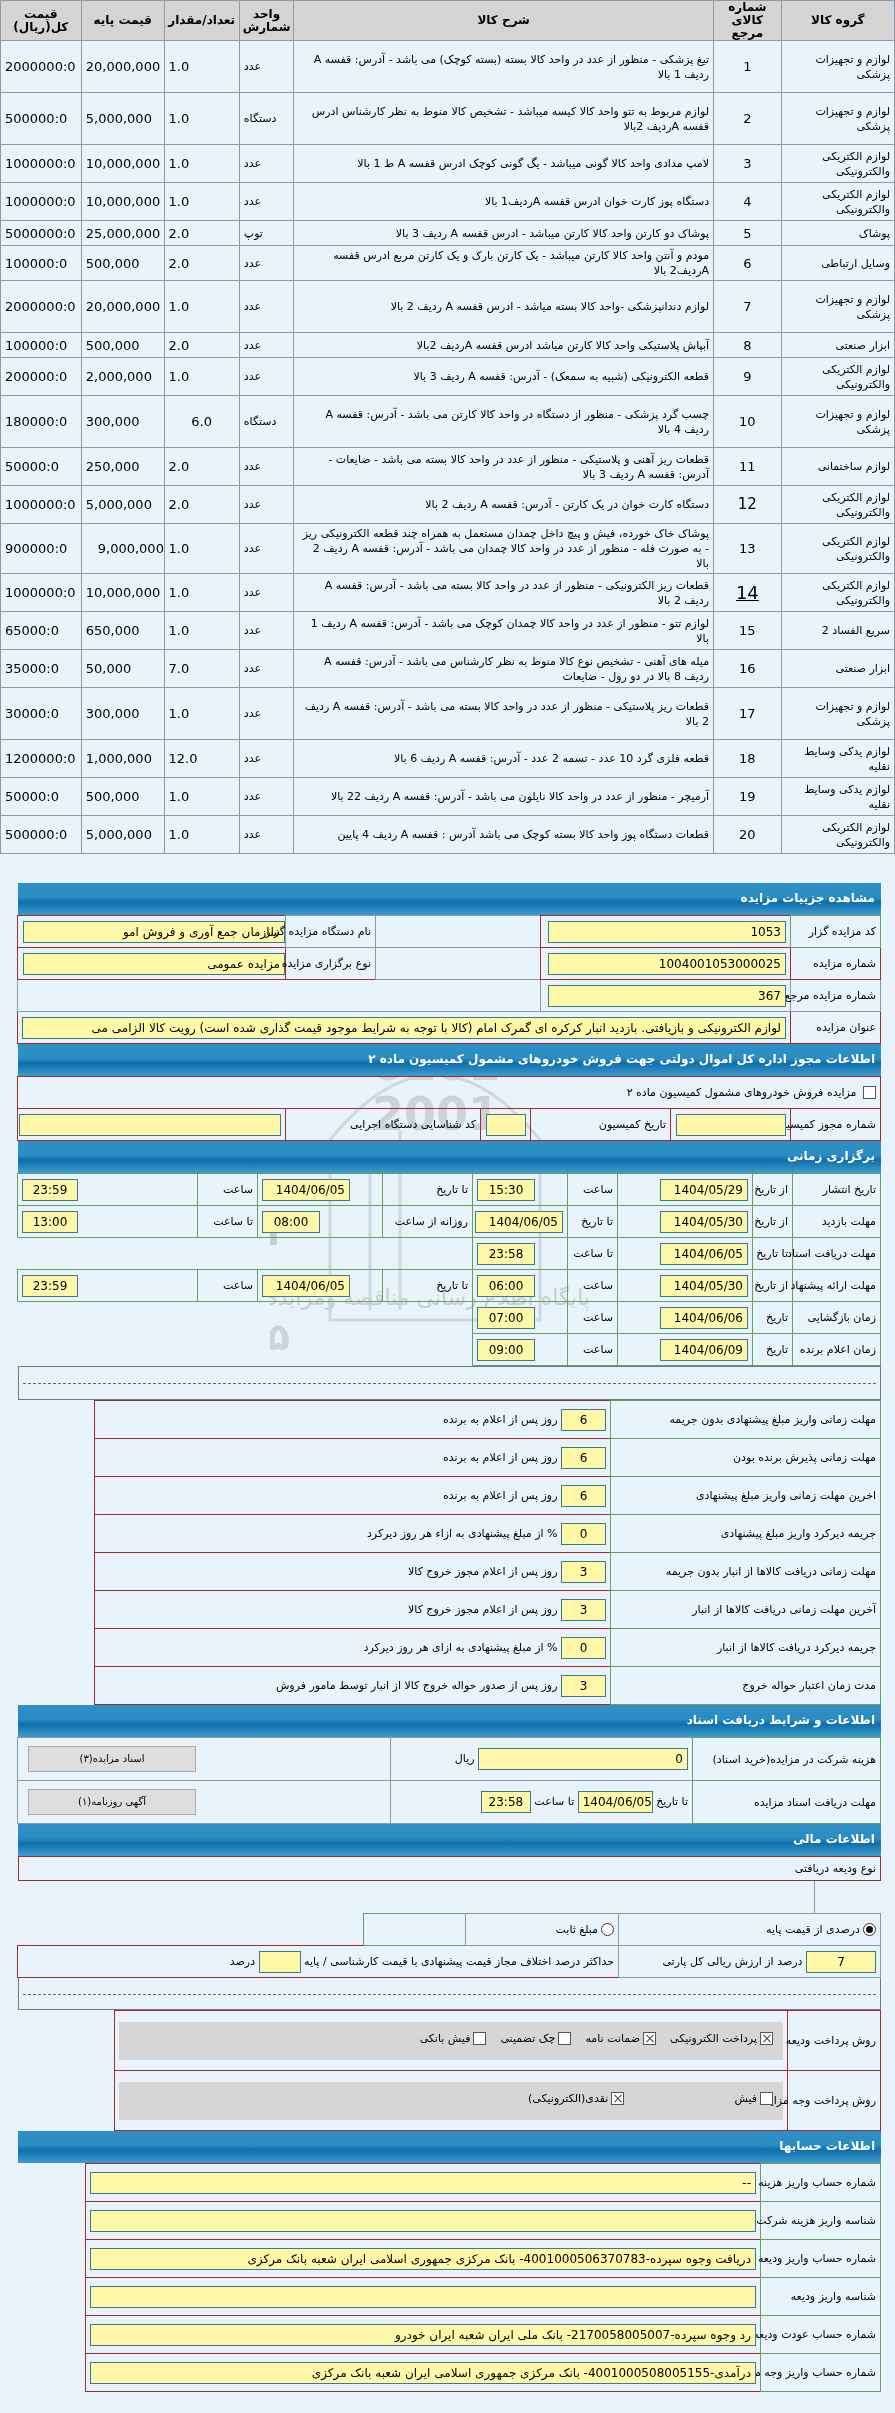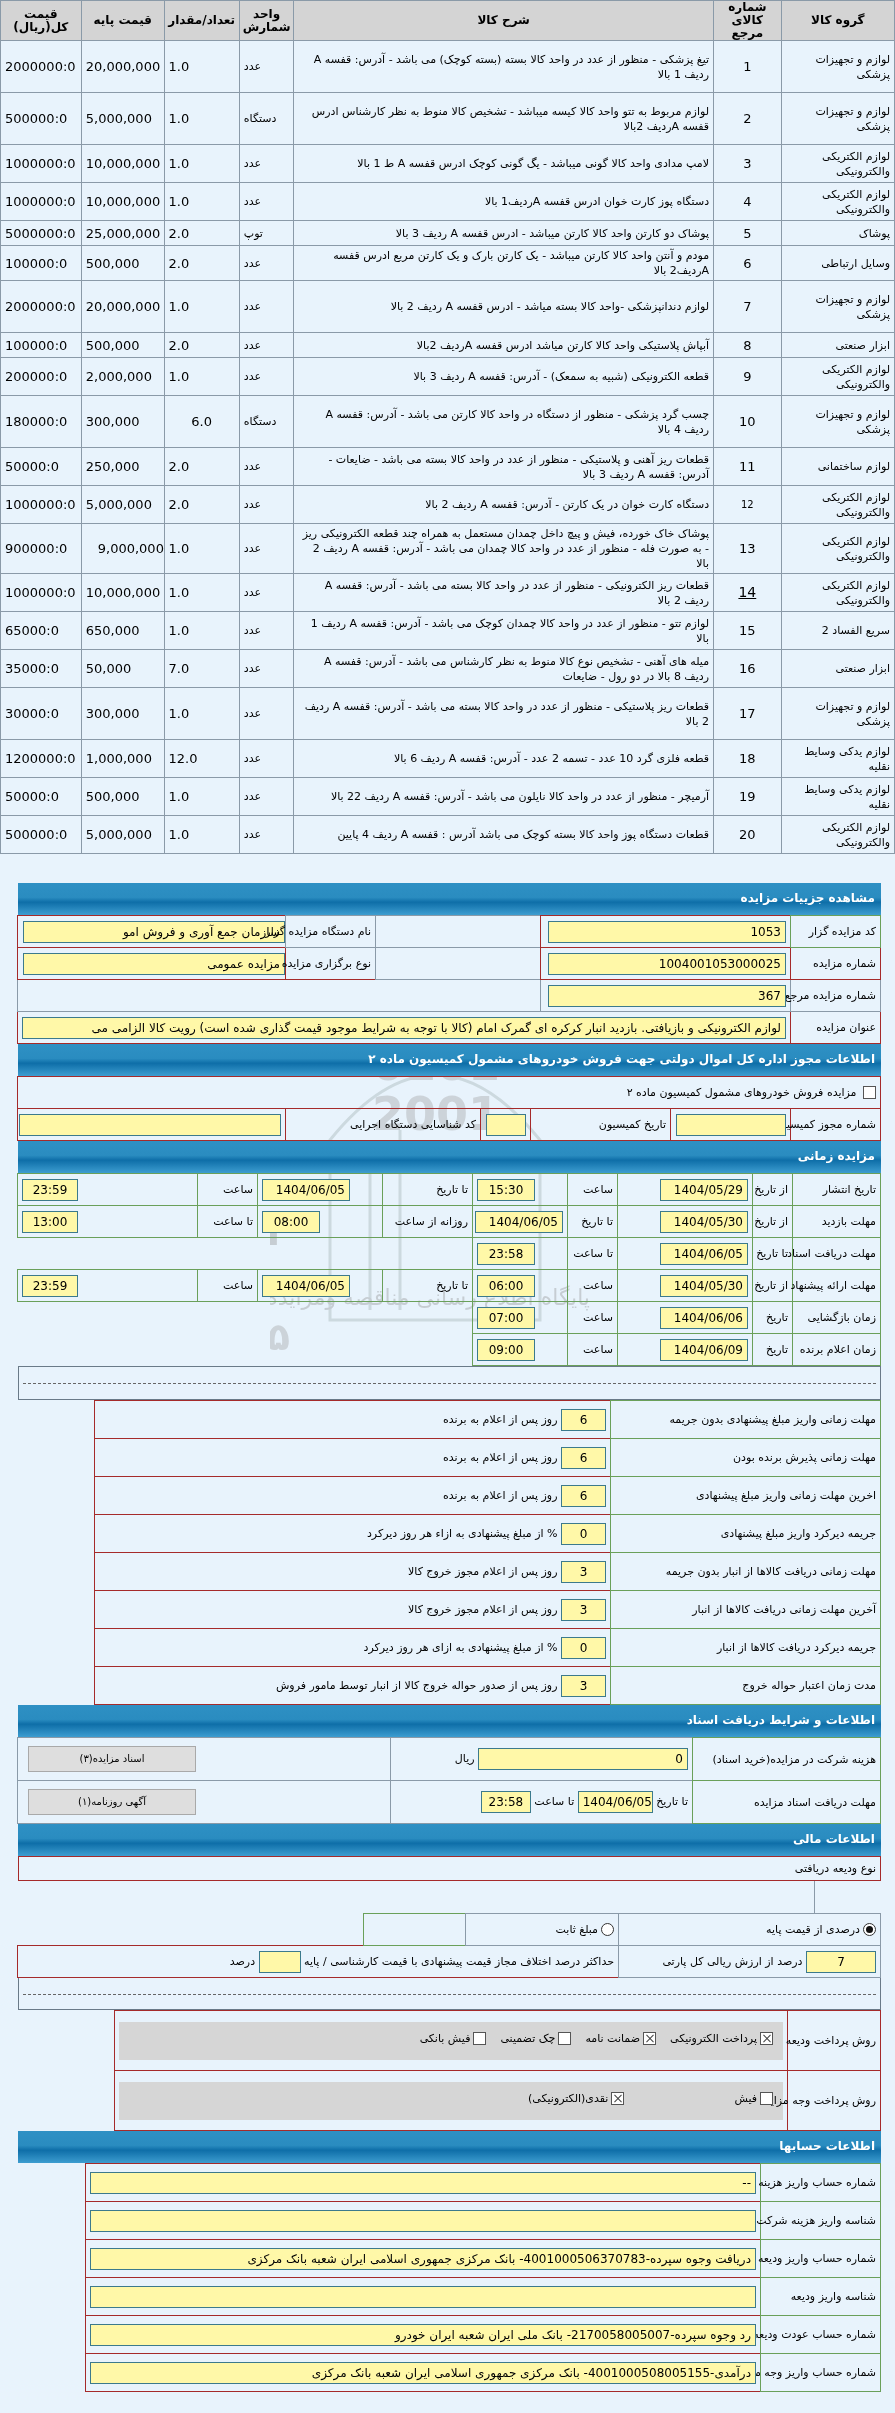--- a/index.html
+++ b/index.html
@@ -151,39 +151,39 @@
         <td>لوازم ساختمانی</td>
         <td class="ctr" style="font-size: 13px;">11</td>
         <td class="desc">قطعات ریز آهنی و پلاستیکی - منظور از عدد در واحد کالا بسته می باشد - ضایعات - آدرس: قفسه A ردیف 3 بالا</td>
         <td style="text-align: left;">عدد</td>
         <td class="num" style="font-size: 13px;">2.0</td>
         <td class="num" style="font-size: 13px;">250,000</td>
         <td class="num" style="font-size: 13px;">50000:0</td>
       </tr>
       <tr style="height: 38px;">
         <td>لوازم الکتریکی والکترونیکی</td>
-        <td class="ctr" style="font-size: 10px;">12</td>
+        <td class="ctr" style="font-size: 15px;">12</td>
         <td class="desc">دستگاه کارت خوان در یک کارتن - آدرس: قفسه A ردیف 2 بالا</td>
         <td style="text-align: left;">عدد</td>
         <td class="num" style="font-size: 13px;">2.0</td>
         <td class="num" style="font-size: 13px;">5,000,000</td>
         <td class="num" style="font-size: 13px;">1000000:0</td>
       </tr>
       <tr style="height: 38px;">
         <td>لوازم الکتریکی والکترونیکی</td>
         <td class="ctr" style="font-size: 13px;">13</td>
         <td class="desc">پوشاک خاک خورده، فیش و پیچ داخل چمدان مستعمل به همراه چند قطعه الکترونیکی ریز - به صورت فله - منظور از عدد در واحد کالا چمدان می باشد - آدرس: قفسه A ردیف 2 بالا</td>
         <td style="text-align: left;">عدد</td>
         <td class="num" style="font-size: 13px;">1.0</td>
         <td class="num" style="font-size: 13px; padding-left: 16px;">9,000,000</td>
         <td class="num" style="font-size: 13px;">900000:0</td>
       </tr>
       <tr style="height: 38px;">
         <td>لوازم الکتریکی والکترونیکی</td>
-        <td class="ctr" style="font-size: 14px; text-decoration: underline;">14</td>
+        <td class="ctr" style="font-size: 18px; text-decoration: underline;">14</td>
         <td class="desc">قطعات ریز الکترونیکی - منظور از عدد در واحد کالا بسته می باشد - آدرس: قفسه A ردیف 2 بالا</td>
         <td style="text-align: left;">عدد</td>
         <td class="num" style="font-size: 13px;">1.0</td>
         <td class="num" style="font-size: 13px;">10,000,000</td>
         <td class="num" style="font-size: 13px;">1000000:0</td>
       </tr>
       <tr style="height: 38px;">
         <td>سریع الفساد 2</td>
         <td class="ctr" style="font-size: 13px;">15</td>
         <td class="desc">لوازم تتو - منظور از عدد در واحد کالا چمدان کوچک می باشد - آدرس: قفسه A ردیف 1 بالا</td>
@@ -315,21 +315,21 @@
       <td class="lbl">شماره مجوز کمیسیون ماده۲</td>
       <td><span class="box" style="width:110px"></span></td>
       <td class="lbl" colspan="2">تاریخ کمیسیون</td>
       <td><span class="box" style="width:40px"></span></td>
       <td class="lbl">کد شناسایی دستگاه اجرایی</td>
       <td><span class="box" style="width:262px"></span></td>
     </tr>
   </tbody>
     </table>
 
-  <div class="section-head">مزایده زمانی</div>
+  <div class="section-head">برگزاری زمانی</div>
   <table class="ft grn">
     <colgroup>
         <col style="width:88px">
         <col style="width:40px">
         <col style="width:135px">
         <col style="width:50px">
         <col style="width:95px">
         <col style="width:90px">
         <col style="width:125px">
         <col style="width:60px">

